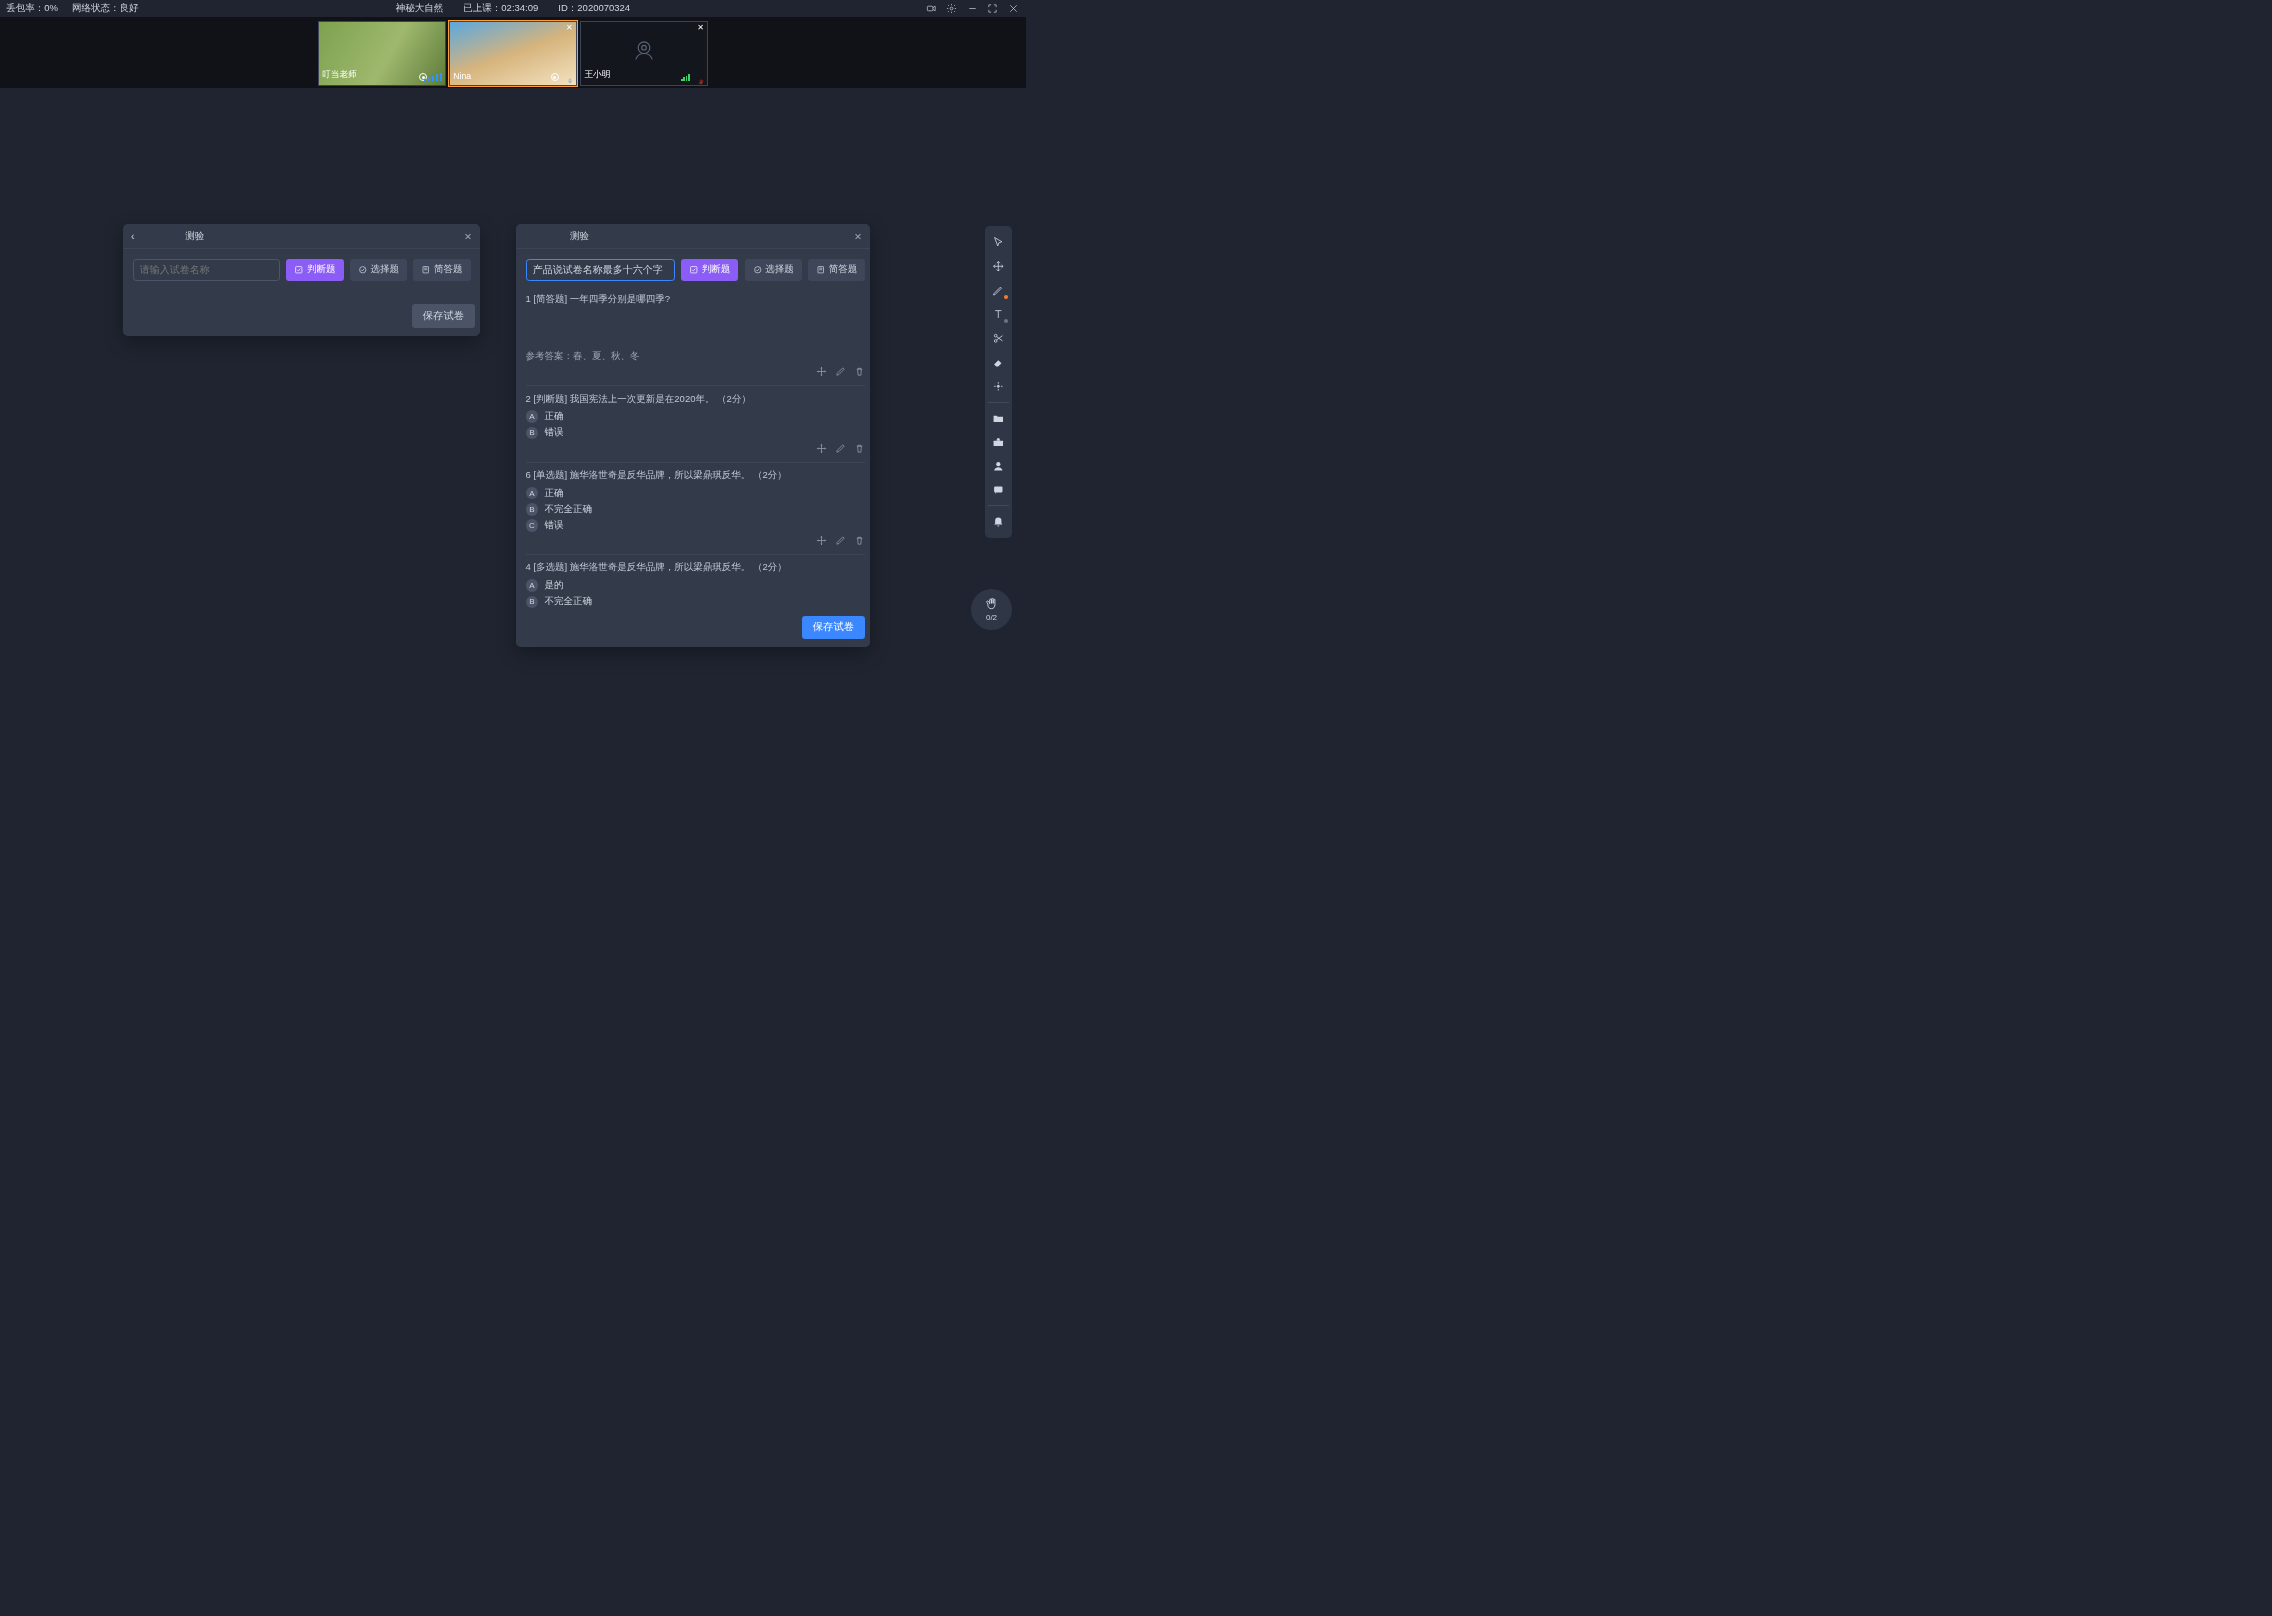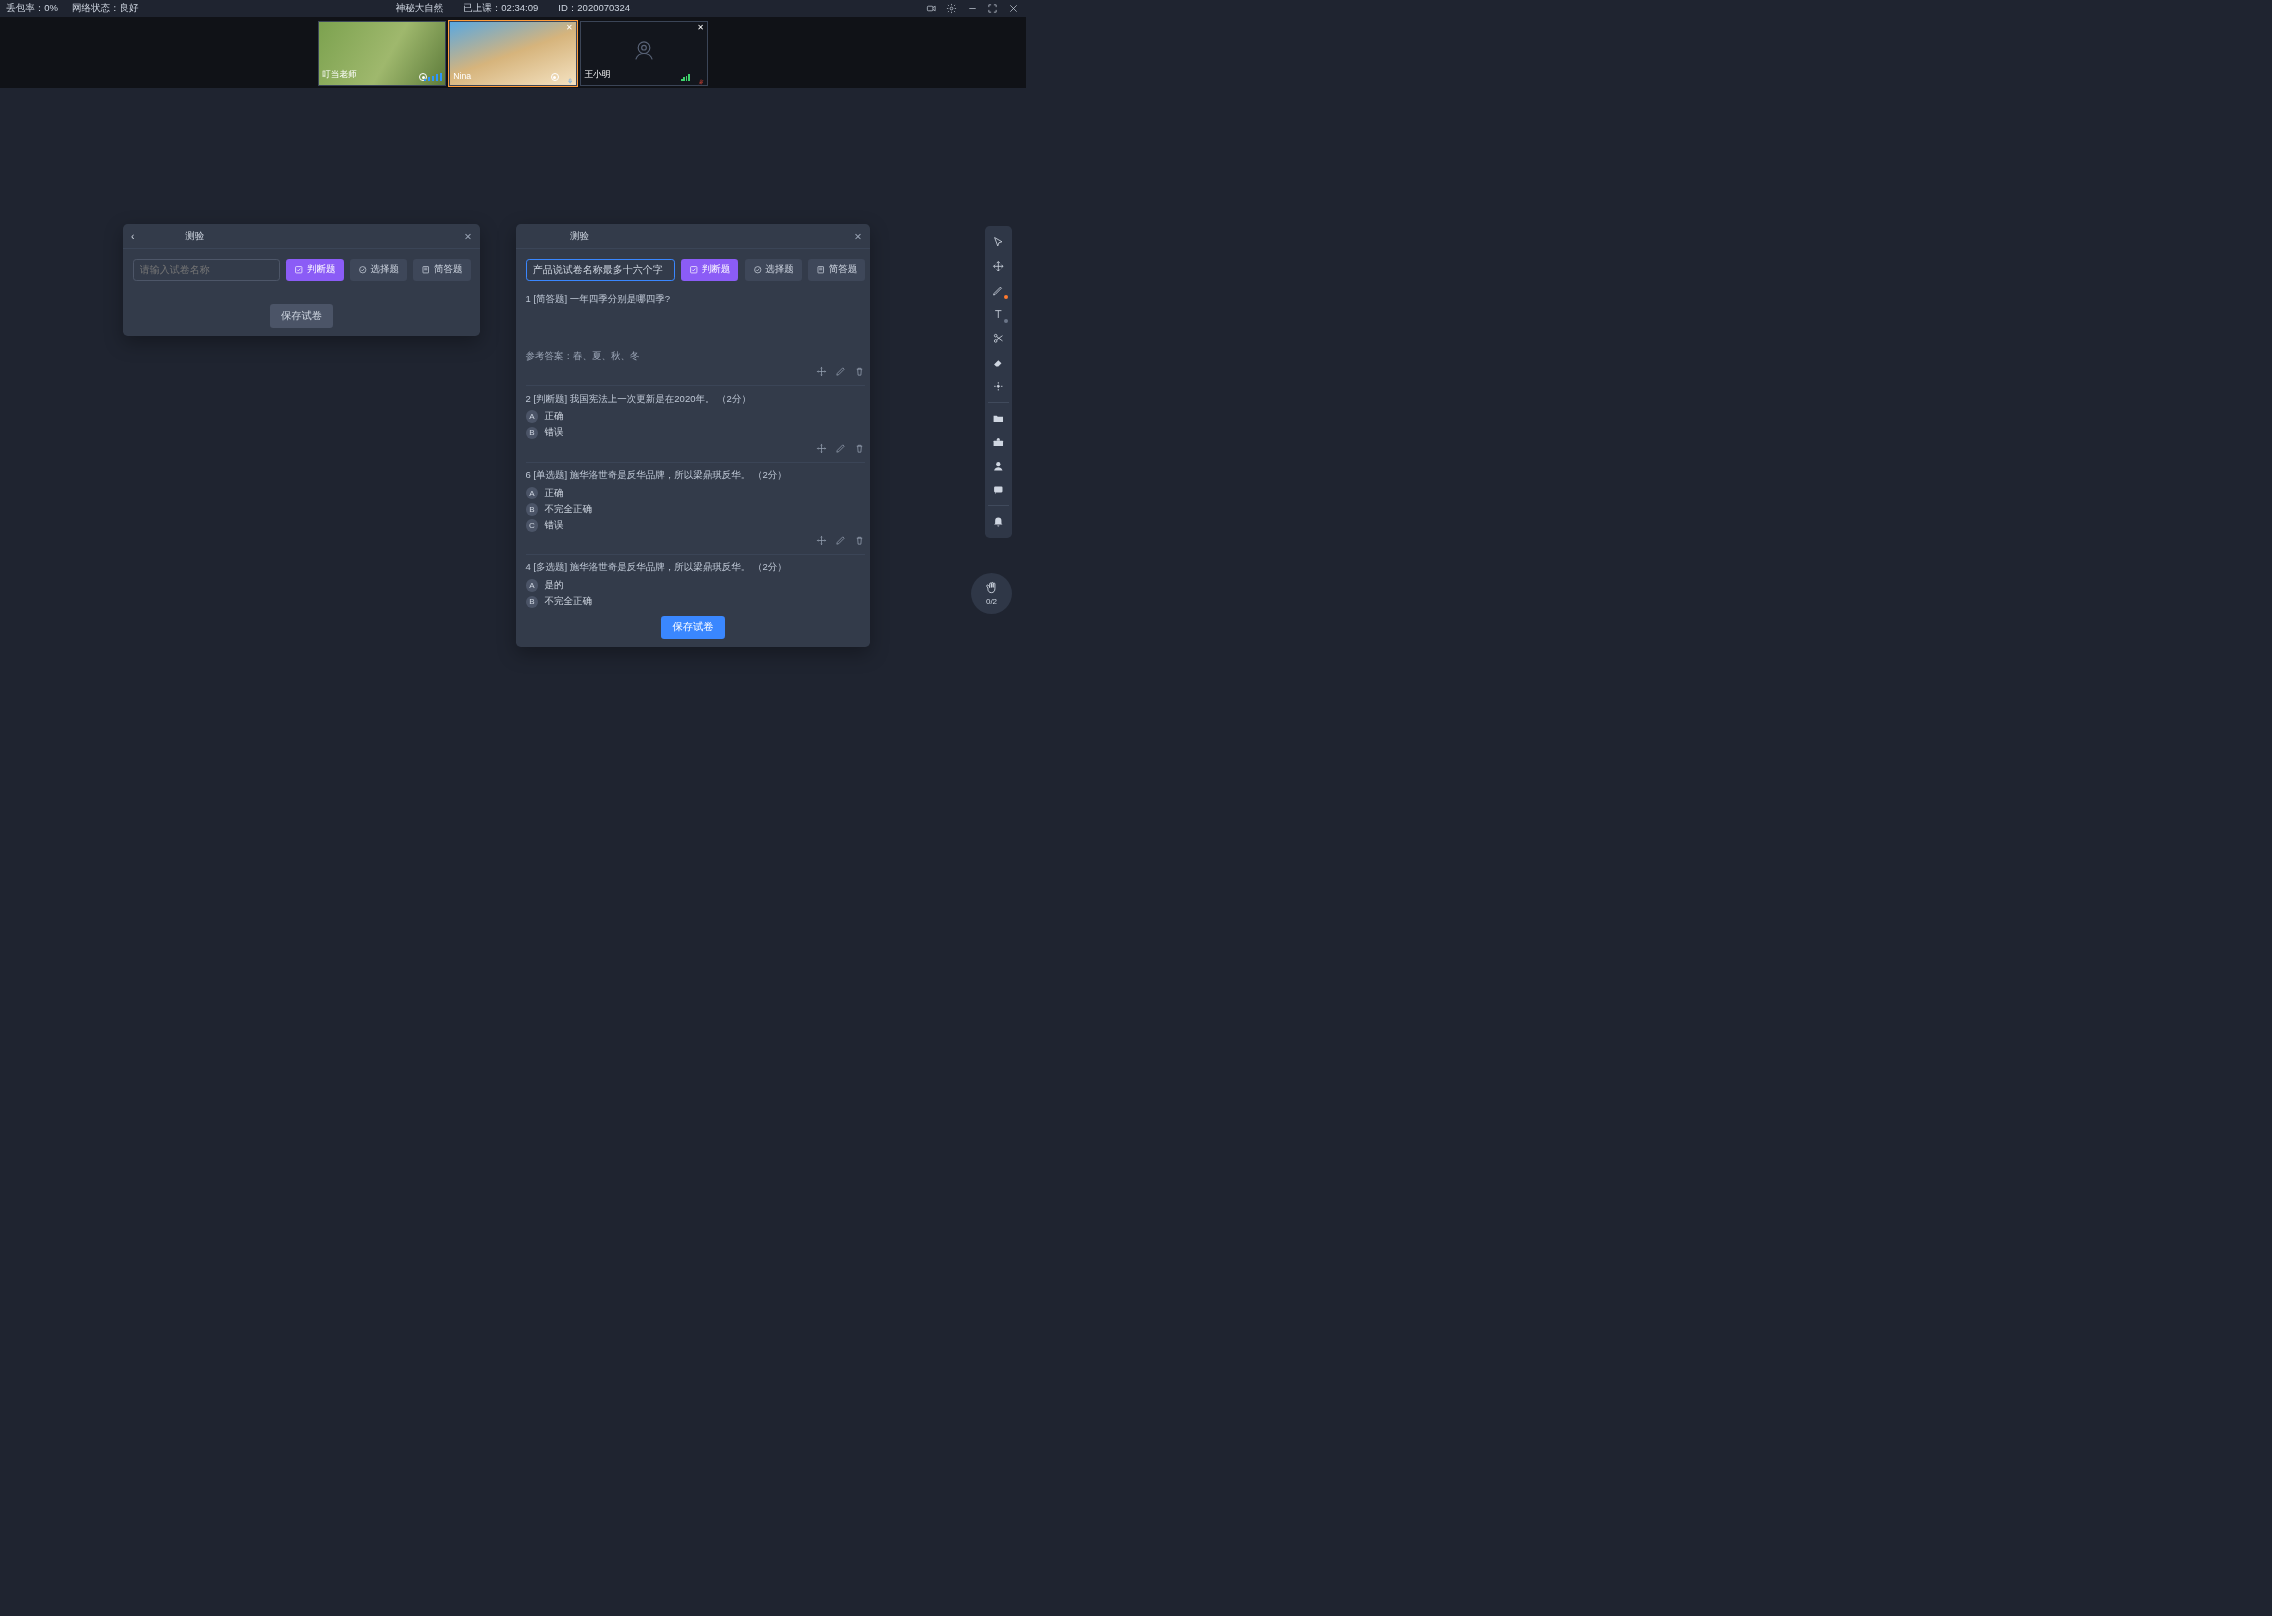--- a/index.html
+++ b/index.html
@@ -38,31 +38,31 @@
 
 
 .toolbar { position: absolute; right: 14px; top: 226px; width: 27px; background: #2f3747; border-radius: 4.7px; padding: 4.7px 0; display: flex; flex-direction: column; align-items: center; }
 .toolbar .tb { width: 27px; height: 24px; display: flex; align-items: center; justify-content: center; cursor: pointer; position:relative; }
 .toolbar .tb svg { width: 12.6px; height: 12.6px; stroke: #cfd6e1; fill: none; stroke-width: 1.6; }
 .toolbar .tb.filled svg { fill:#cfd6e1; stroke:none; }
 .toolbar .sep { height: 0.8px; background:#404a5c; width: 20.5px; margin: 3.2px 0; }
 .toolbar .dot { position:absolute; right:4px; bottom:4px; width:4px;height:4px;border-radius:50%;background:#ff7a2f; }
 
 
-.hand-badge { position: absolute; right: 14px; top: 573px; width: 41px; height: 41px; background: #2f3747; border-radius: 50%; display: flex; flex-direction: column; align-items: center; justify-content: center; font-size: 8px; color:#cfd6e1; cursor:pointer; }
+.hand-badge { position: absolute; right: 14px; top: 589px; width: 41px; height: 41px; background: #2f3747; border-radius: 50%; display: flex; flex-direction: column; align-items: center; justify-content: center; font-size: 8px; color:#cfd6e1; cursor:pointer; }
 .hand-badge svg { width:14px;height:14px;stroke:#cfd6e1;fill:none;stroke-width:1.6; margin-bottom:1.6px; }
 
 
 .panel { position: absolute; background: #333b4a; border-radius: 4.7px; box-shadow: 0 6.3px 19px rgba(0,0,0,.3); display:flex; flex-direction:column; font-size: 10.3px; color:#cfd6e1; }
 .panel-header { height: 25px; display: flex; align-items: center; padding: 0 8px; border-bottom: 0.8px solid #3b4557; }
 .panel-header .back { margin-right: 4.7px; cursor:pointer; }
 .panel-header .title { flex:1; font-size:9.5px;margin-left:46px; }
 .panel-header .close { cursor:pointer; font-size:9.5px; color:#9aa4b5; }
 .panel-body { padding: 9.5px; flex:1; overflow:auto; }
-.panel-footer { padding: 8px 18px; display:flex; justify-content:center; }
+.panel-footer { padding: 8px 5px; display:flex; justify-content:flex-end; }
 
 .name-input { flex:1; height: 22px; background: transparent; border: 0.8px solid #4d5668; border-radius: 3.2px; color:#cfd6e1; padding: 0 6.3px; font-size: 10px; }
 .name-input.active { border-color:#3a87ff; }
 .pill { height: 22px; padding: 0 8px; display:flex; align-items:center; gap:3.2px; border-radius: 3.2px; background:#3e4759; color:#cfd6e1; font-size:9.5px; cursor:pointer; }
 .pill.primary { background:#8b5cf6; color:#fff; }
 .pill svg { width:9.5px; height:9.5px; stroke:currentColor; fill:none; stroke-width:1.8; }
 .btn { padding: 4.7px 11px; border-radius:3.2px; font-size:10.3px; cursor:pointer; }
 .btn.primary { background:#3a87ff; color:#fff; }
 .btn.secondary { background:#4b5467; color:#cfd6e1; }
 

